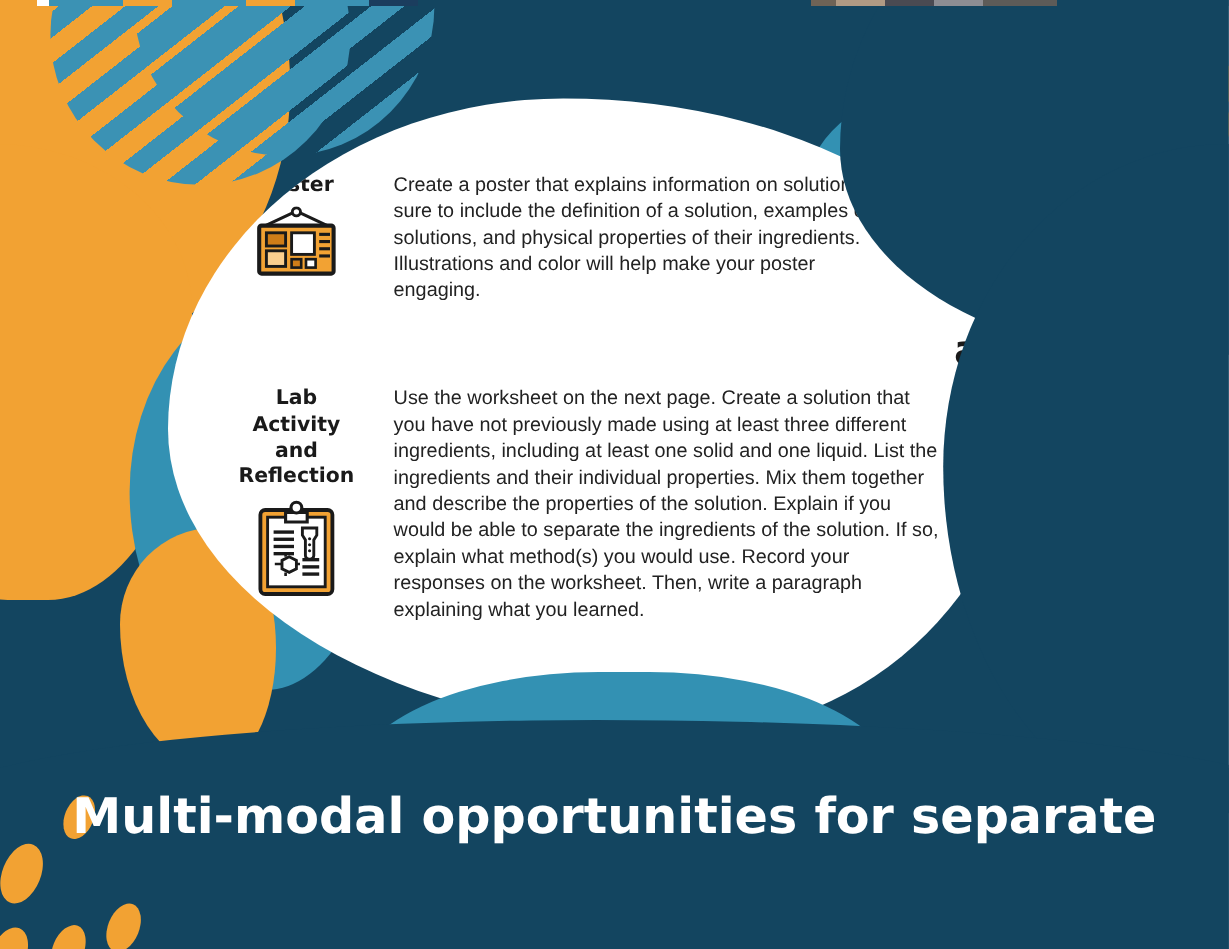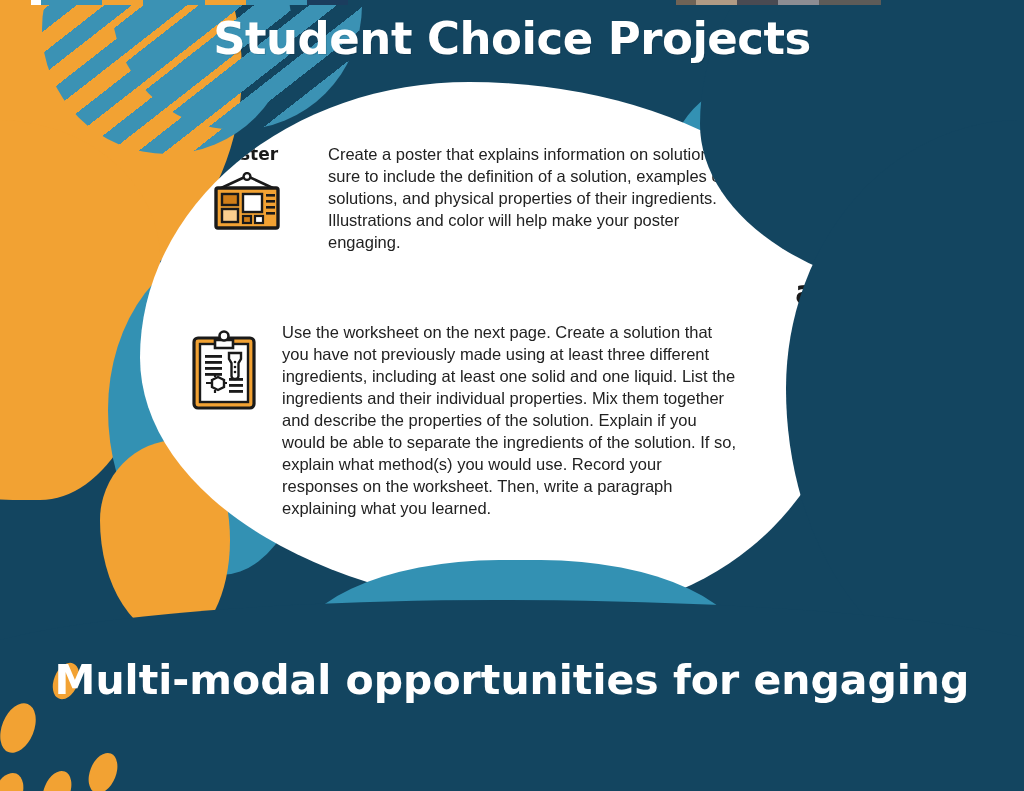--- a/index.html
+++ b/index.html
@@ -320,20 +320,26 @@
               <rect x="56" y="34" width="9" height="2.6" fill="#1a1a1a"></rect>
               <rect x="56" y="40" width="9" height="2.6" fill="#1a1a1a"></rect>
             </svg>
           </div>
         </div>
         <div class="row-body">Create a poster that explains information on solutions. Be sure to include the definition of a solution, examples of solutions, and physical properties of their ingredients. Illustrations and color will help make your poster engaging.</div>
       </div>
 
       <div class="row" id="row-lab">
         <div>
+          <div class="row-label">
+            <span>Lab</span><br>
+            <span>Activity</span><br>
+            <span>and</span><br>
+            <span>Reflection</span>
+          </div>
           <div class="icon-wrap">
             <svg width="72" height="84" viewBox="0 0 72 84" aria-hidden="true">
               <rect x="6" y="10" width="60" height="70" rx="4" fill="#f2a233" stroke="#1a1a1a" stroke-width="3.2"></rect>
               <rect x="12" y="16" width="48" height="58" fill="#ffffff" stroke="#1a1a1a" stroke-width="2.4"></rect>
               <path d="M27 12 h18 v8 h-18 z" fill="#ffffff" stroke="#1a1a1a" stroke-width="2.6"></path>
               <circle cx="36" cy="8" r="4.5" fill="#ffffff" stroke="#1a1a1a" stroke-width="2.6"></circle>
               <rect x="17" y="27" width="17" height="2.8" fill="#1a1a1a"></rect>
               <rect x="17" y="33" width="17" height="2.8" fill="#1a1a1a"></rect>
               <rect x="17" y="39" width="17" height="2.8" fill="#1a1a1a"></rect>
               <rect x="17" y="45" width="17" height="2.8" fill="#1a1a1a"></rect>
@@ -409,20 +415,19 @@
   <div class="navy-bottom-flat"></div>
 
   <div class="dots-bl" style="z-index:30;">
     <div class="dot" style="left:54px;top:662px;width:24px;height:38px;"></div>
     <div class="dot" style="left:2px;top:702px;width:32px;height:52px;"></div>
     <div class="dot" style="left:90px;top:752px;width:26px;height:42px;"></div>
     <div class="dot" style="left:44px;top:770px;width:26px;height:42px;"></div>
     <div class="dot" style="left:-6px;top:772px;width:28px;height:44px;"></div>
   </div>
 
-  <div class="title">Student Choice Projects</div>
 
   <div class="caption">
-    <span class="line">Multi-modal opportunities for engaging</span>
+    <span class="line">Multi-modal opportunities for separate</span>
   </div>
 
   <div class="top-sliver"></div>
 </div>
 
 </body></html>

